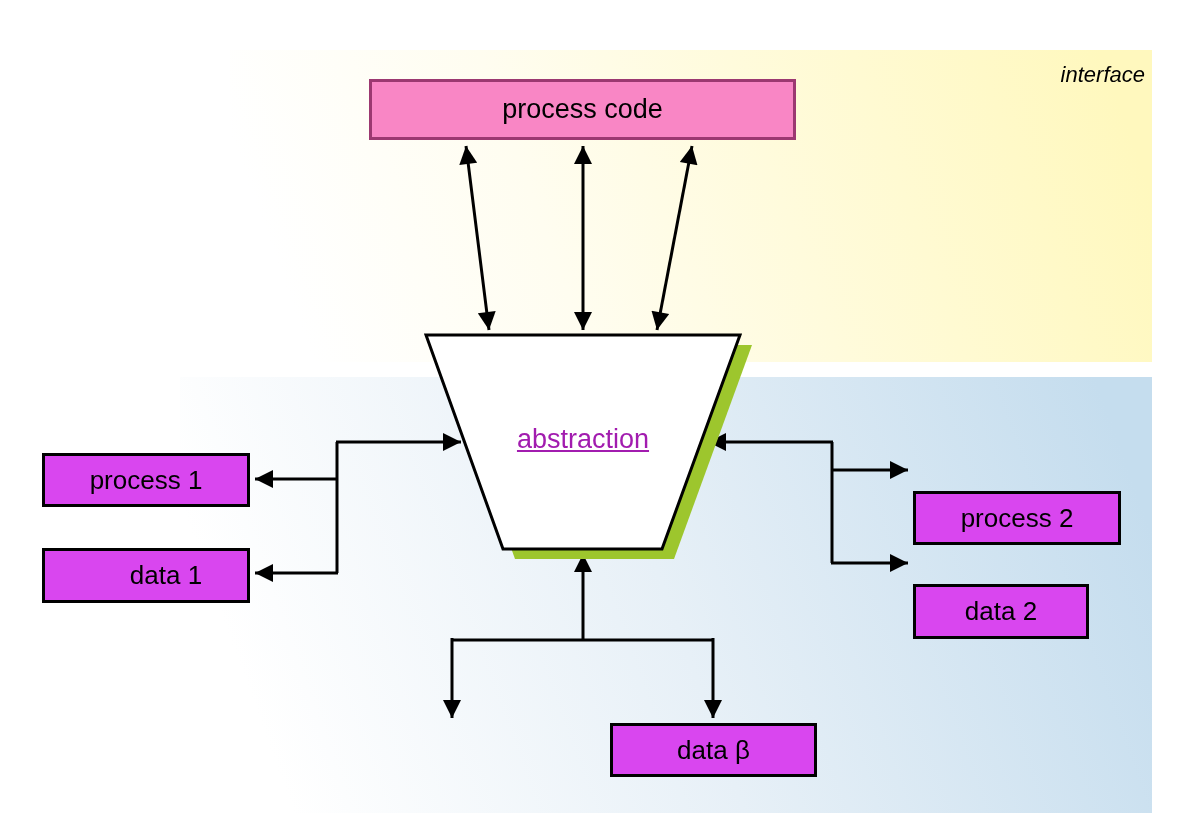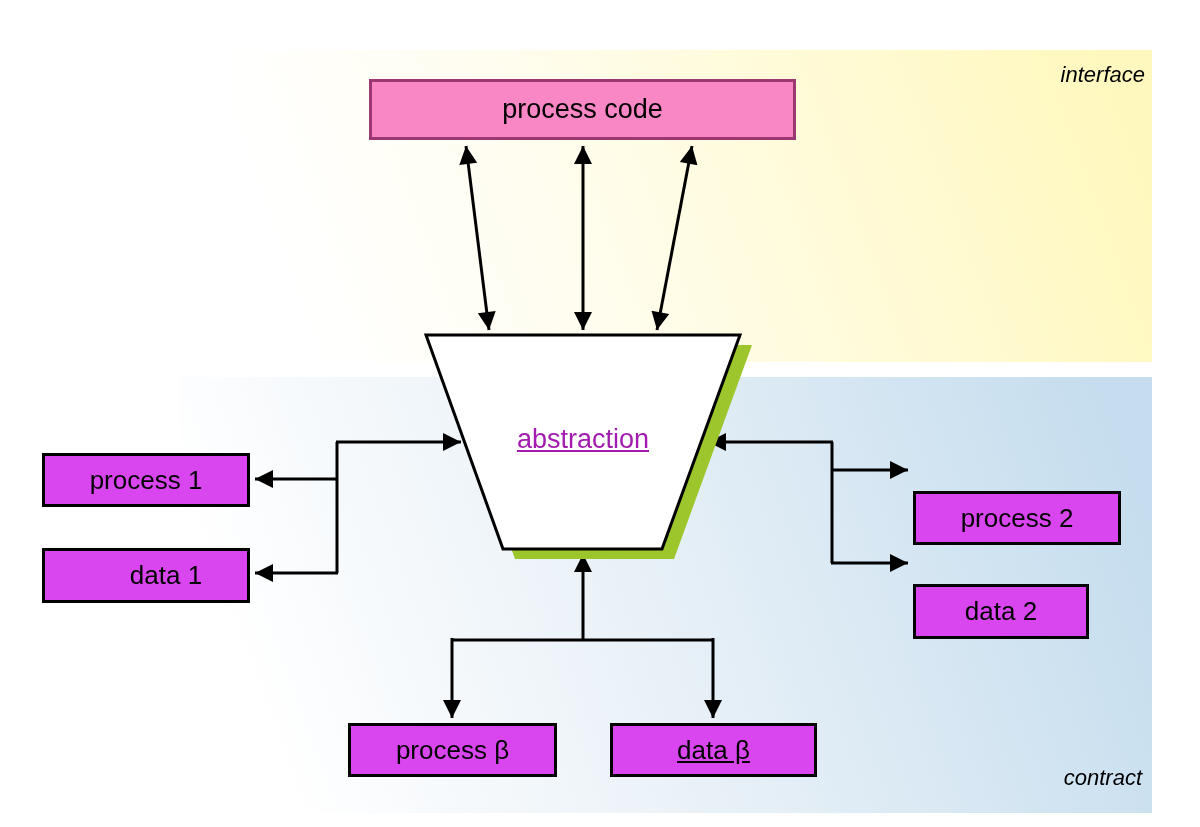--- a/index.html
+++ b/index.html
@@ -41,21 +41,21 @@
     background: #f986c5;
     border-color: #9c3871;
     font-size: 27px;
   }
   #common-code-box { left: 369px; top: 79px;  width: 427px; height: 61px; }
   #process1-box    { left: 42px;  top: 453px; width: 208px; height: 54px; }
   #data1-box       { left: 42px;  top: 548px; width: 208px; height: 55px; padding-left: 40px; }
   #process2-box    { left: 913px; top: 443px; width: 208px; height: 54px; margin-top: 48px; }
   #data2-box       { left: 913px; top: 536px; width: 176px; height: 55px; margin-top: 48px; }
   #process-beta-box{ left: 348px; top: 723px; width: 209px; height: 54px; }
-  #data-beta-box   { left: 610px; top: 723px; width: 207px; height: 54px; text-decoration: underline; }
+  #data-beta-box   { left: 610px; top: 723px; width: 207px; height: 54px; }
   #abstraction-label {
     position: absolute;
     left: 426px; top: 424px; width: 314px;
     text-align: center;
     font-size: 27px;
     color: #a21caf;
     text-decoration: underline;
   }
   .corner-label {
     position: absolute;
@@ -119,23 +119,19 @@
   </div>
   <div id="data1-box" class="box">
     <span>data 1</span>
   </div>
   <div id="process2-box" class="box">
     <span>process 2</span>
   </div>
   <div id="data2-box" class="box">
     <span>data 2</span>
   </div>
-  <div id="process-beta-box" class="box">
-    <span>process β</span>
-  </div>
   <div id="data-beta-box" class="box">
     <span>data β</span>
   </div>
 
   <div id="interface-label" class="corner-label">interface</div>
-  <div id="contract-label" class="corner-label">contract</div>
 
 </div>
 
 </body></html>

